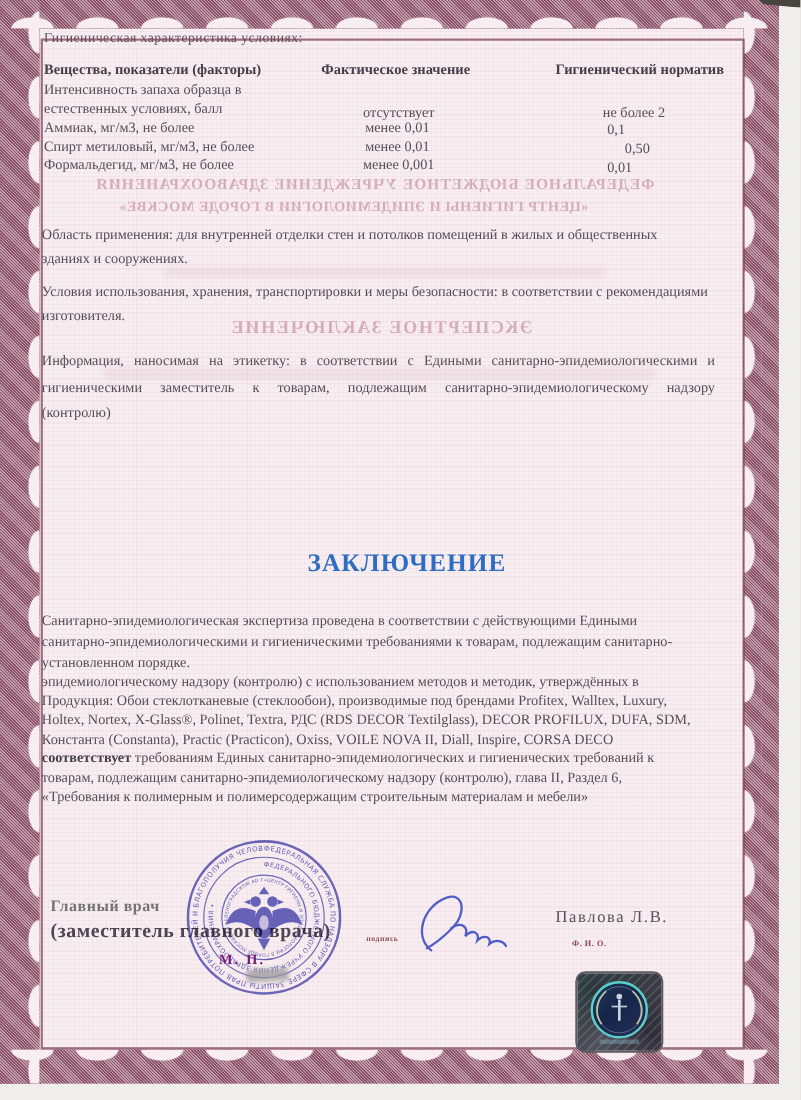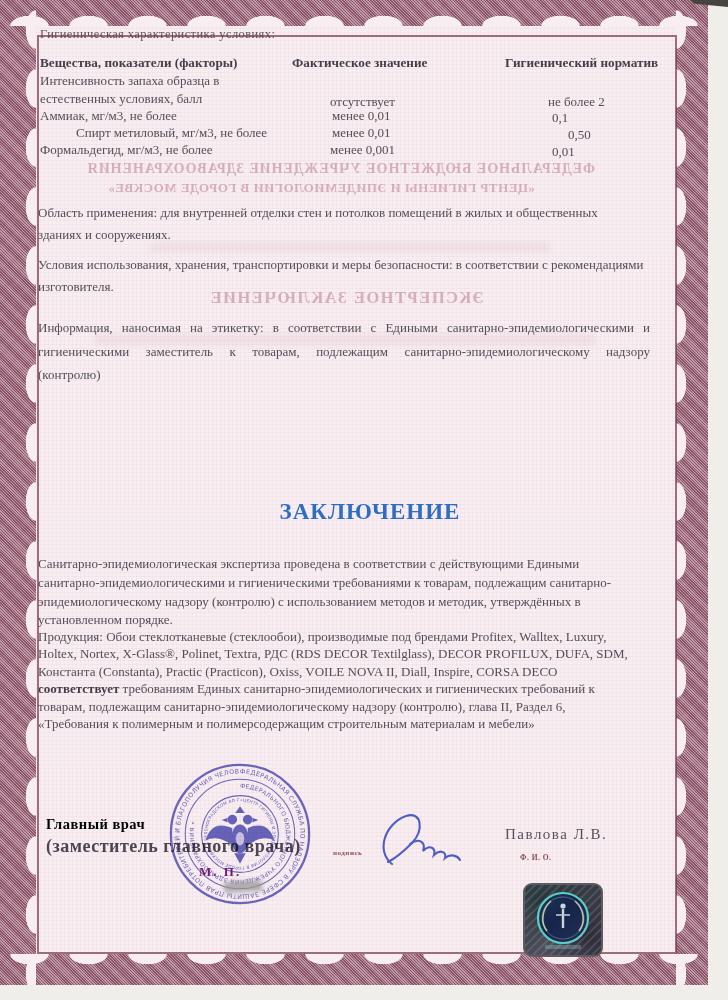--- a/index.html
+++ b/index.html
@@ -38,41 +38,41 @@
   .scan-edge{position:absolute;left:690px;top:0;width:38px;height:7px;background:#46443f;
     clip-path:polygon(0 0,100% 0,100% 100%,12% 55%);z-index:6;}
   
   .txt{position:absolute;z-index:4;color:#534d58;font-size:13px;line-height:16px;}
   .hdr-note{left:40px;top:26px;font-size:12.5px;letter-spacing:.4px;color:#5b5560;}
   .th{font-weight:bold;color:#443e4a;font-size:13.2px;}
   .th.c1{left:40px;top:55px;} .th.c2{left:292px;top:55px;} .th.c3{left:505px;top:55px;}
   .sub1{left:40px;top:72px;width:235px;line-height:18px;}
   .act1{left:330px;top:94px;} .norm1{left:548px;top:94px;}
   .sub2{left:40px;top:108px;} .act2{left:332px;top:108px;} .norm2{left:552px;top:110px;}
-  .sub3{left:40px;top:125px;padding-left:36px;} .act3{left:332px;top:125px;} .norm3{left:568px;top:127px;}
+  .sub3{left:40px;top:125px;} .act3{left:332px;top:125px;} .norm3{left:568px;top:127px;}
   .sub4{left:40px;top:142px;} .act4{left:330px;top:142px;} .norm4{left:552px;top:144px;}
   .lines .line{white-space:nowrap;}
   .lines .j{text-align:justify;text-align-last:justify;white-space:normal;}
   .p-app{left:38px;top:202px;width:622px;line-height:21.5px;}
   .p-cond{left:38px;top:254px;width:632px;line-height:22px;}
   .p-label{left:38px;top:316px;width:612px;line-height:23.5px;}
   .p-expert{left:38px;top:555px;width:620px;line-height:18.8px;}
   .p-products{left:38px;top:628px;width:622px;line-height:17.4px;}
   .p-products .bw{font-weight:bold;color:#433d49;}
   .h-conclusion{left:250px;top:504px;width:240px;text-align:center;font-size:23px;font-weight:bold;
     color:#2e6ec2;letter-spacing:1px;font-family:"Liberation Serif","DejaVu Serif",serif;}
   
   .ghost{position:absolute;z-index:3;transform:scaleX(-1);color:rgba(186,122,143,.55);
     font-weight:bold;text-align:center;white-space:nowrap;}
   .ghost1{left:130px;top:161px;width:465px;font-size:14px;letter-spacing:1px;}
   .ghost2{left:175px;top:180px;width:360px;font-size:13px;letter-spacing:.5px;}
   .ghost3{left:203px;top:288px;width:287px;font-size:16.5px;letter-spacing:1.5px;}
   .ghost-stripe{position:absolute;z-index:2;background:#c08aa0;opacity:.14;filter:blur(3px);}
   
-  .doctor1{left:46px;top:816px;font-size:14.5px;font-weight:bold;color:#000000;letter-spacing:.5px;}
+  .doctor1{left:46px;top:816px;font-size:14.5px;font-weight:bold;color:#737373;letter-spacing:.5px;}
   .doctor2{left:46px;top:838px;font-size:18px;font-weight:bold;color:#4c4552;letter-spacing:.5px;}
   .stamp{position:absolute;left:168px;top:762px;width:144px;height:144px;z-index:8;
     opacity:.85;mix-blend-mode:multiply;}
   .mp{left:199px;top:864px;font-size:13px;font-weight:bold;color:#701a75;letter-spacing:2px;z-index:9;}
   .blob{position:absolute;left:224px;top:881px;width:38px;height:11px;background:#98989a;
     filter:blur(2px);opacity:.75;transform:rotate(-3deg);z-index:9;}
   .podpis{left:333px;top:845px;font-size:7px;font-weight:bold;color:#8c4a52;letter-spacing:.5px;}
   .sig{position:absolute;left:368px;top:806px;z-index:8;}
   .fio-name{left:505px;top:826px;font-size:15px;color:#57515d;letter-spacing:1.5px;}
   .fio-cap{left:520px;top:850px;font-size:7.5px;font-weight:bold;color:#8c4a52;letter-spacing:.5px;}
@@ -138,22 +138,22 @@
     <div class="txt lines p-label">
         <div class="line j">Информация, наносимая на этикетку: в соответствии с Едиными санитарно-эпидемиологическими и</div>
         <div class="line j">гигиеническими заместитель к товарам, подлежащим санитарно-эпидемиологическому надзору</div>
         <div class="line">(контролю)</div>
       </div>
 
     <div class="txt h-conclusion">ЗАКЛЮЧЕНИЕ</div>
     <div class="txt lines p-expert">
         <div class="line">Санитарно-эпидемиологическая экспертиза проведена в соответствии с действующими Едиными</div>
         <div class="line">санитарно-эпидемиологическими и гигиеническими требованиями к товарам, подлежащим санитарно-</div>
+        <div class="line">установленном порядке.</div>
         <div class="line">эпидемиологическому надзору (контролю)  с использованием методов и методик, утверждённых в</div>
-        <div class="line">установленном порядке.</div>
       </div>
     <div class="txt p-products">
       <div class="lines">
           <div class="line">Продукция:  Обои стеклотканевые (стеклообои), производимые под брендами Profitex, Walltex, Luxury,</div>
           <div class="line">Holtex, Nortex, X-Glass®, Polinet, Textra, РДС (RDS DECOR Textilglass), DECOR PROFILUX, DUFA, SDM,</div>
           <div class="line">Константа (Constanta),  Practic (Practicon), Oxiss, VOILE NOVA II, Diall, Inspire, CORSA DECO</div>
         </div>
       <div class="line"><span class="bw">соответствует</span><span> требованиям Единых санитарно-эпидемиологических и гигиенических  требований к</span></div>
       <div class="lines">
           <div class="line">товарам, подлежащим санитарно-эпидемиологическому надзору (контролю), глава II, Раздел 6,</div>

